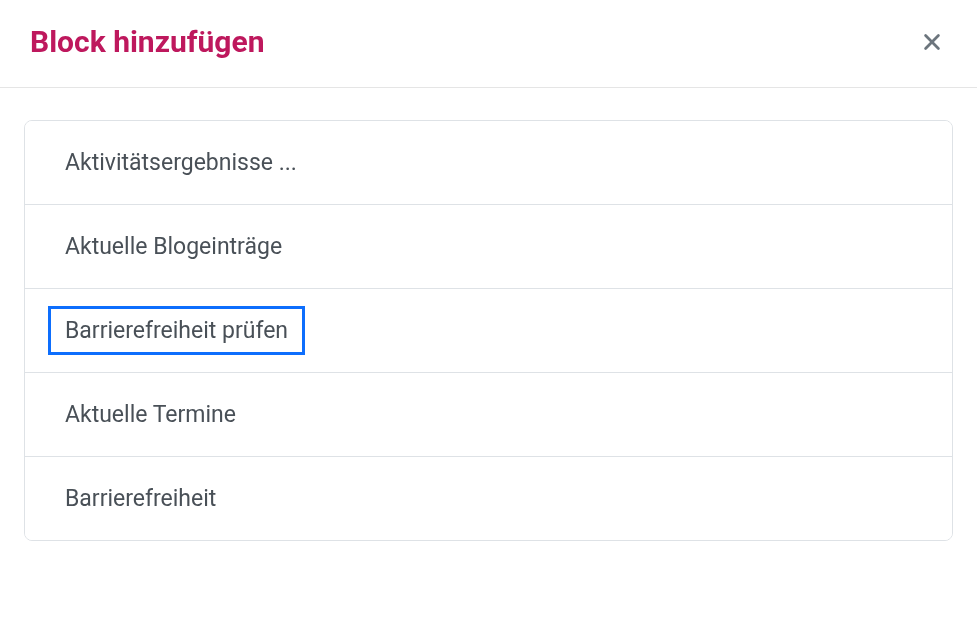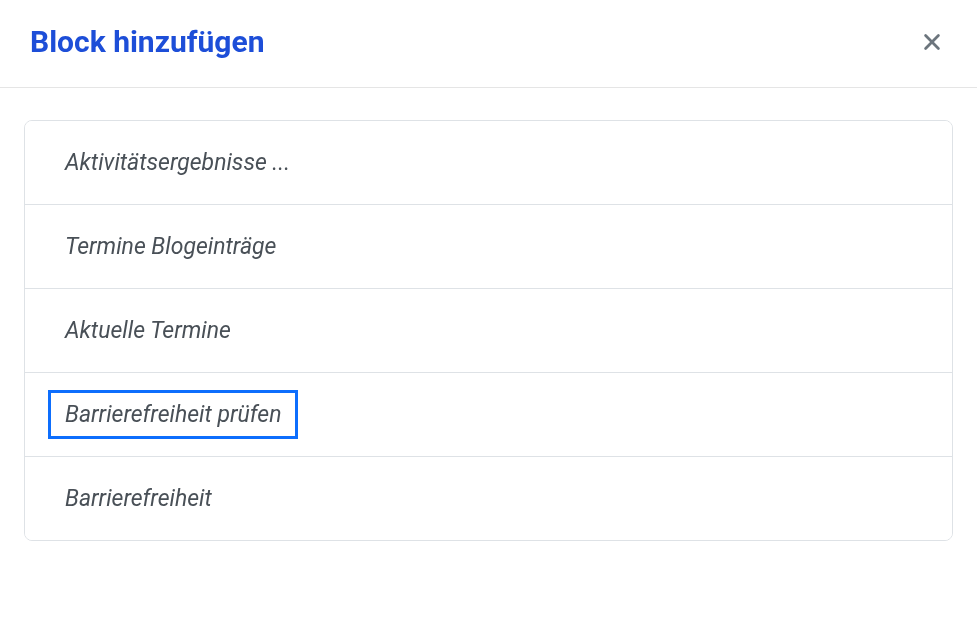--- a/index.html
+++ b/index.html
@@ -23,21 +23,21 @@
     .modal-header {
       display: flex;
       align-items: center;
       justify-content: space-between;
       padding: 24px 30px 28px 30px;
       border-bottom: 1px solid #e5e5e5;
     }
     .modal-title {
       font-size: 30px;
       font-weight: 700;
-      color: #1d4ed8;
+      color: #be185d;
     }
     .close-button {
       background: none;
       border: none;
       cursor: pointer;
       padding: 4px;
       display: flex;
       align-items: center;
       justify-content: center;
       color: #6c757d;
@@ -64,21 +64,20 @@
       display: flex;
       align-items: center;
     }
     .block-item:last-child {
       border-bottom: none;
     }
     .block-item-label {
       font-size: 23px;
       color: #495057;
       font-weight: 400;
-      font-style: italic;
     }
     .block-item.selected .block-item-label-wrapper {
       border: 3px solid #0d6efd;
       padding: 8px 14px;
       margin: -11px -17px;
       display: inline-block;
     }
     .block-item-label-wrapper {
       display: inline-block;
     }
@@ -98,31 +97,31 @@
   </div>
   <div class="modal-body">
     <div class="block-list">
       <div class="block-item">
         <span class="block-item-label-wrapper">
           <span class="block-item-label">Aktivitätsergebnisse ...</span>
         </span>
       </div>
       <div class="block-item">
         <span class="block-item-label-wrapper">
-          <span class="block-item-label">Termine Blogeinträge</span>
+          <span class="block-item-label">Aktuelle Blogeinträge</span>
+        </span>
+      </div>
+      <div class="block-item selected">
+        <span class="block-item-label-wrapper">
+          <span class="block-item-label">Barrierefreiheit prüfen</span>
         </span>
       </div>
       <div class="block-item">
         <span class="block-item-label-wrapper">
           <span class="block-item-label">Aktuelle Termine</span>
-        </span>
-      </div>
-      <div class="block-item selected">
-        <span class="block-item-label-wrapper">
-          <span class="block-item-label">Barrierefreiheit prüfen</span>
         </span>
       </div>
       <div class="block-item">
         <span class="block-item-label-wrapper">
           <span class="block-item-label">Barrierefreiheit</span>
         </span>
       </div>
     </div>
   </div>
 </div>

